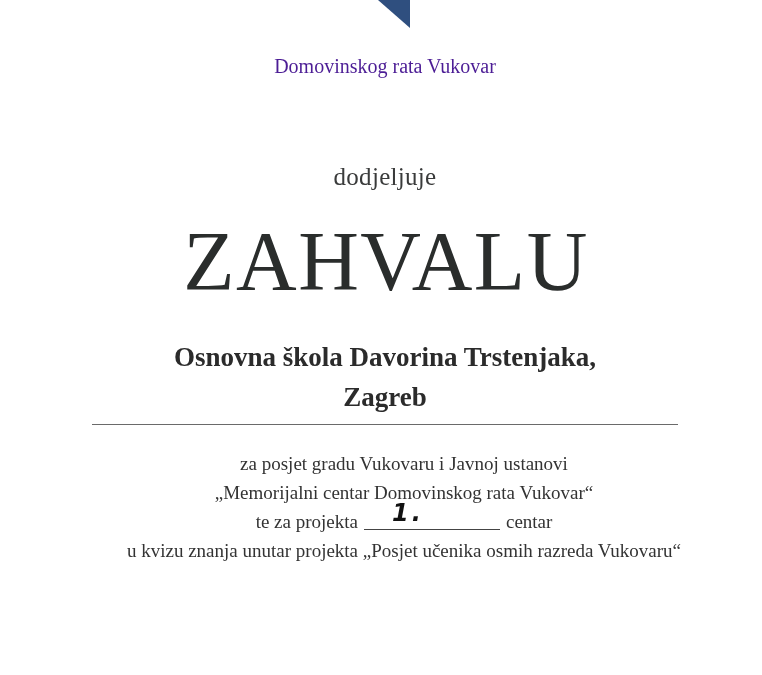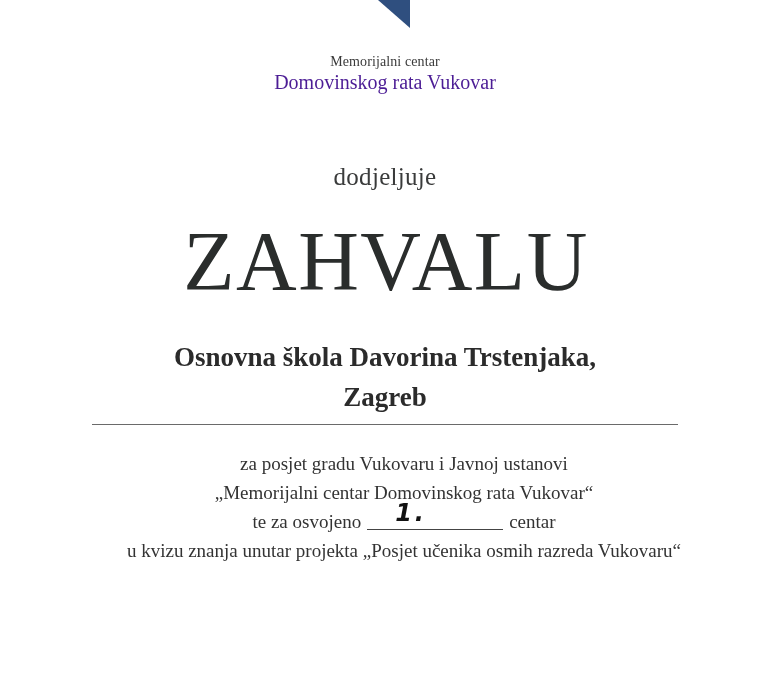--- a/index.html
+++ b/index.html
@@ -117,35 +117,34 @@
       color: #111111;
       letter-spacing: 3px;
     }
   </style>
 </head>
 <body>
 
 <div class="corner-triangle"></div>
 
 <div class="header">
-  <div class="header-line1">Memorijalni centar</div>
   <div class="header-line2">Domovinskog rata Vukovar</div>
 </div>
 
 <div class="dodjeljuje">dodjeljuje</div>
 
 <div class="title">ZAHVALU</div>
 
 <div class="recipient">
   <div>Osnovna škola Davorina Trstenjaka,</div>
   <div>Zagreb</div>
 </div>
 
 <div class="rule"></div>
 
 <div class="body-text">
   <div class="body-line">za posjet gradu Vukovaru i Javnoj ustanovi</div>
   <div class="body-line">„Memorijalni centar Domovinskog rata Vukovar“</div>
   <div class="body-line">
-    <span>te za osvojeno</span><span class="blank"><span class="handwritten">1.</span></span><span>centar</span>
+    <span>te za projekta</span><span class="blank"><span class="handwritten">1.</span></span><span>centar</span>
   </div>
   <div class="body-line">u kvizu znanja unutar projekta „Posjet učenika osmih razreda Vukovaru“</div>
 </div>
 
 </body></html>

